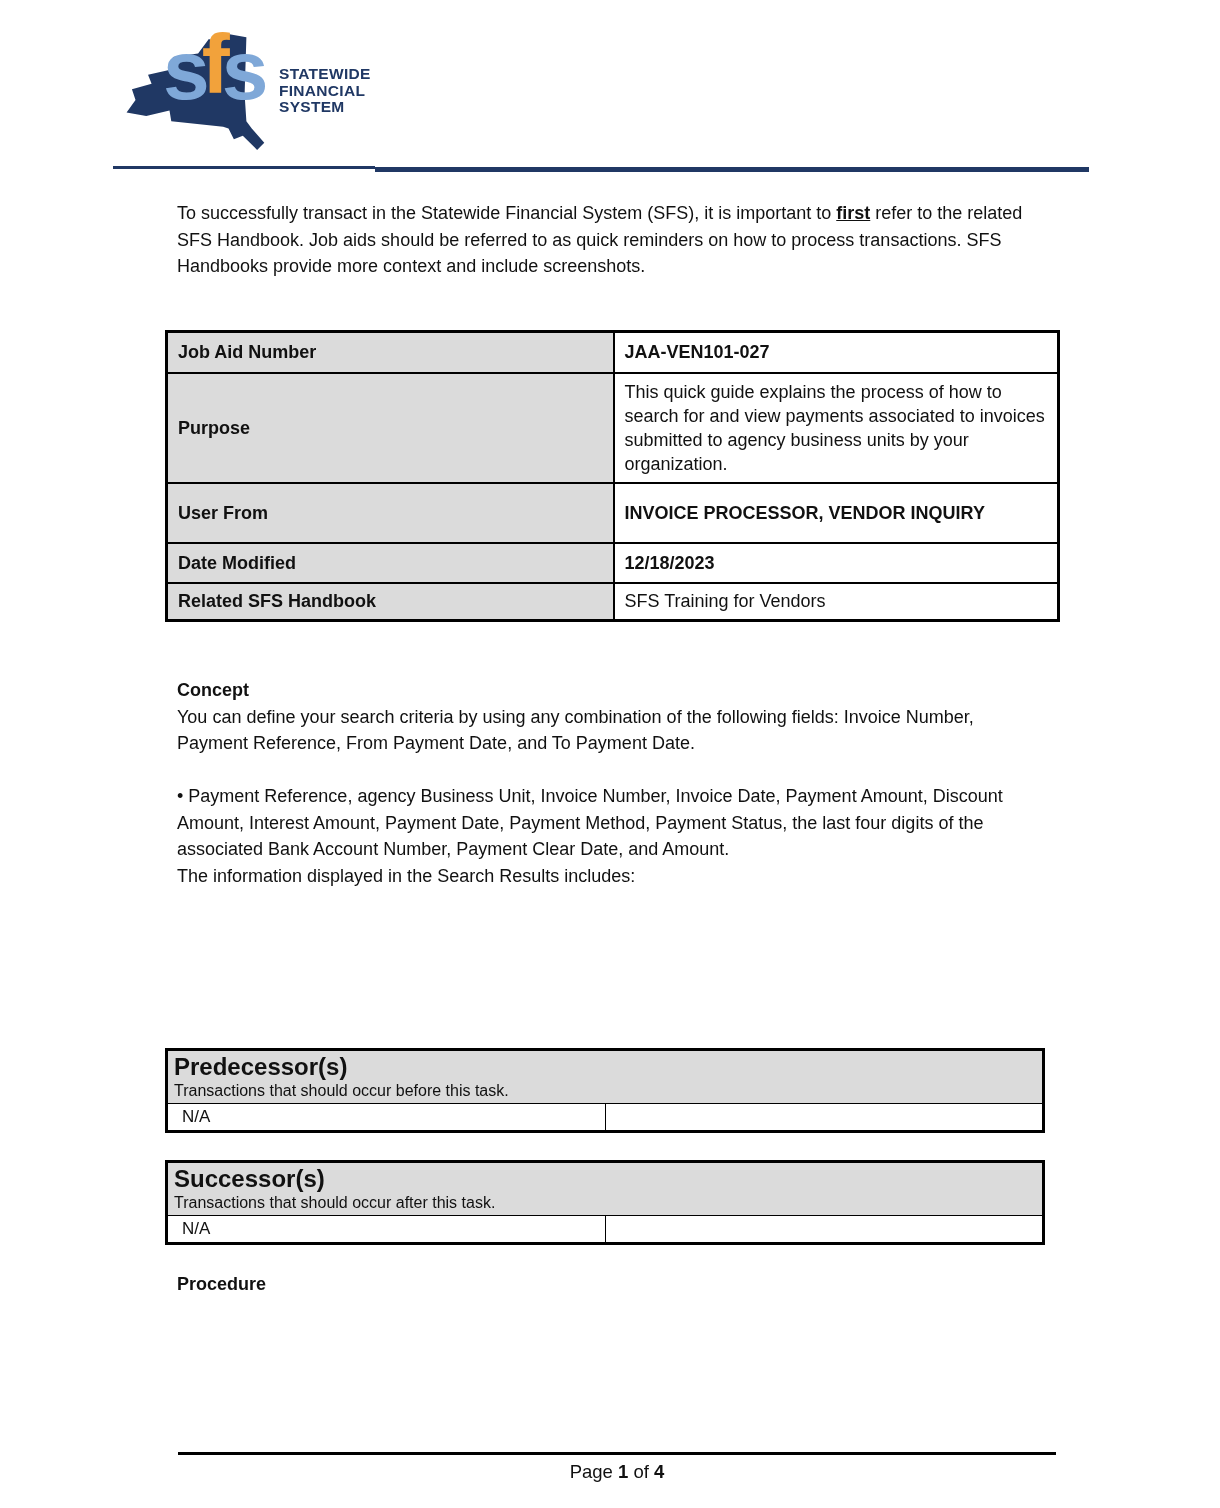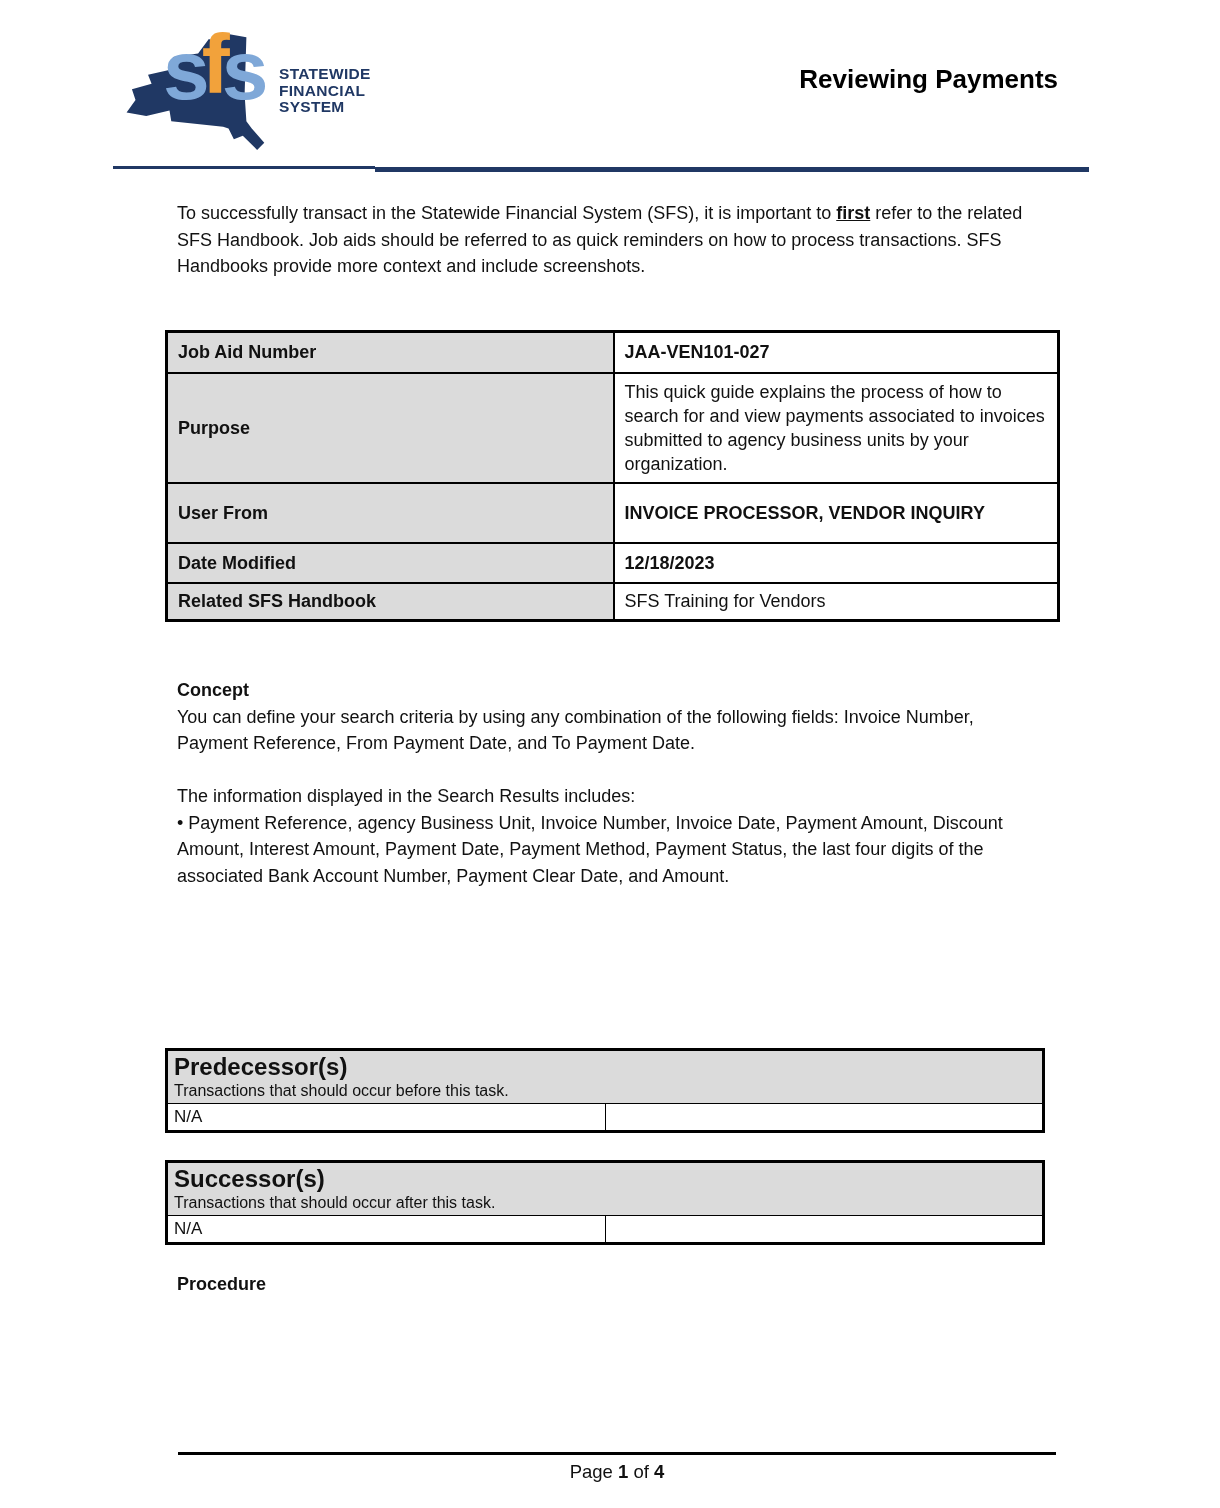--- a/index.html
+++ b/index.html
@@ -47,21 +47,21 @@
   .gap{height:26.5px;}
 
   
   .ps{width:880px;border:3px solid #000;table-layout:fixed;}
   .ps-pred{position:absolute;left:165px;top:1048px;}
   .ps-succ{position:absolute;left:165px;top:1160px;}
   .ps td{border:1px solid #000;vertical-align:top;}
   .ps .ps-head{background:var(--cell-gray);padding:2px 6px 3px 6px;}
   .ps-title{font-size:24px;font-weight:bold;line-height:28px;}
   .ps-sub{font-size:16px;line-height:19px;}
-  .ps .ps-val{width:448px;font-size:17px;line-height:20px;padding:3px 6px;height:20px;}
+  .ps .ps-val{width:448px;font-size:17px;line-height:20px;padding:3px 14px;height:20px;}
   .ps .ps-empty{width:432px;}
 
   .procedure{position:absolute;left:177px;top:1274px;font-size:18px;font-weight:bold;}
 
   
   .footer-rule{position:absolute;left:178px;top:1452px;width:878px;height:3px;background:#000;}
   .footer{position:absolute;left:178px;top:1461px;width:878px;text-align:center;font-size:18.5px;}
   .footer b{font-weight:bold;}
 </style>
 </head>
@@ -74,21 +74,20 @@
       <path fill="#203864" d="M116 2 L138 6 L136 70 L138 100 L144 108 L158 124 L150 132 L134 116 L124 120 L118 108 L112 106 L54 100 L52 88 L26 94 L4 90 L14 76 L10 64 L32 58 L28 48 L54 42 L56 28 L84 24 L96 8 L106 12 Z"></path>
     </svg>
     <div class="logo-letters"><span class="ls">s</span><span class="lf">f</span><span class="ls">s</span></div>
     <div class="logo-text">
       <div>STATEWIDE</div>
       <div>FINANCIAL</div>
       <div>SYSTEM</div>
     </div>
   </div>
 
-  <h1 class="title">Reviewing Payments</h1>
 
   <div class="rule">
     <div class="rule-l"></div>
     <div class="rule-r"></div>
   </div>
 
   <p class="intro"><span>To successfully transact in the Statewide Financial System (SFS), it is important to </span><span class="em-first">first</span><span> refer to the related SFS Handbook. Job aids should be referred to as quick reminders on how to process transactions. SFS Handbooks provide more context and include screenshots.</span></p>
 
   <table class="info">
     <colgroup>
@@ -118,22 +117,22 @@
         <td class="lbl">Related SFS Handbook</td>
         <td>SFS Training for Vendors</td>
       </tr>
     </tbody>
   </table>
 
   <div class="concept">
     <h2>Concept</h2>
     <p>You can define your search criteria by using any combination of the following fields: Invoice Number, Payment Reference, From Payment Date, and To Payment Date.</p>
     <div class="gap"></div>
+    <p>• Payment Reference, agency Business Unit, Invoice Number, Invoice Date, Payment Amount, Discount Amount, Interest Amount, Payment Date, Payment Method, Payment Status, the last four digits of the associated Bank Account Number, Payment Clear Date, and Amount.</p>
     <p>The information displayed in the Search Results includes:</p>
-    <p>• Payment Reference, agency Business Unit, Invoice Number, Invoice Date, Payment Amount, Discount Amount, Interest Amount, Payment Date, Payment Method, Payment Status, the last four digits of the associated Bank Account Number, Payment Clear Date, and Amount.</p>
     <div class="gap"></div>
   </div>
 
   <table class="ps ps-pred">
     <tbody>
       <tr>
         <td class="ps-head" colspan="2">
           <div class="ps-title">Predecessor(s)</div>
           <div class="ps-sub">Transactions that should occur before this task.</div>
         </td>

